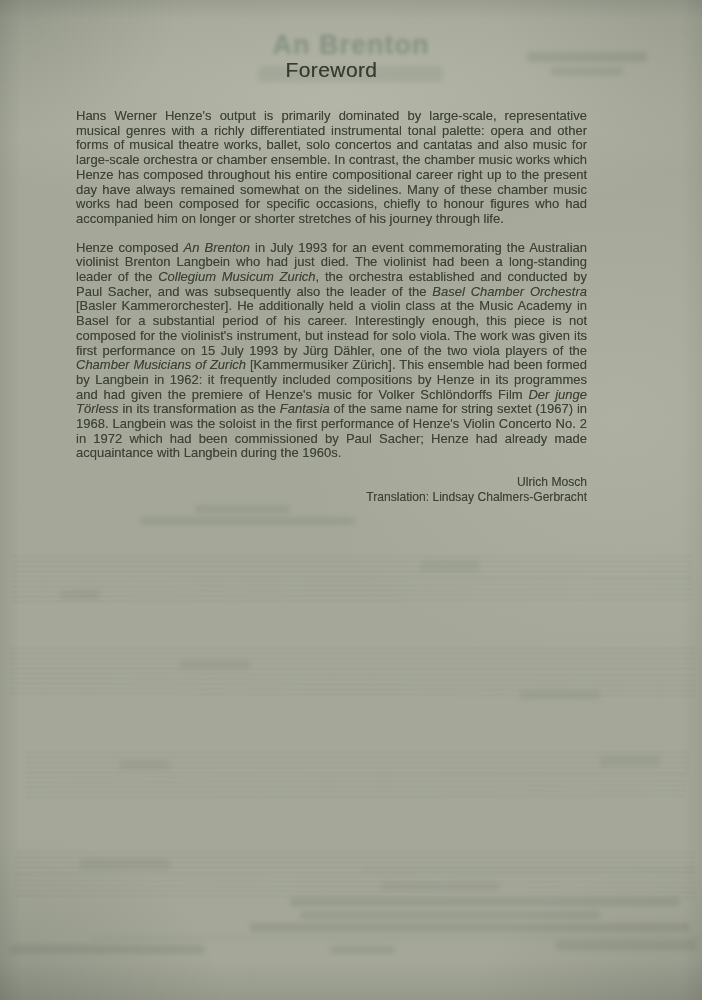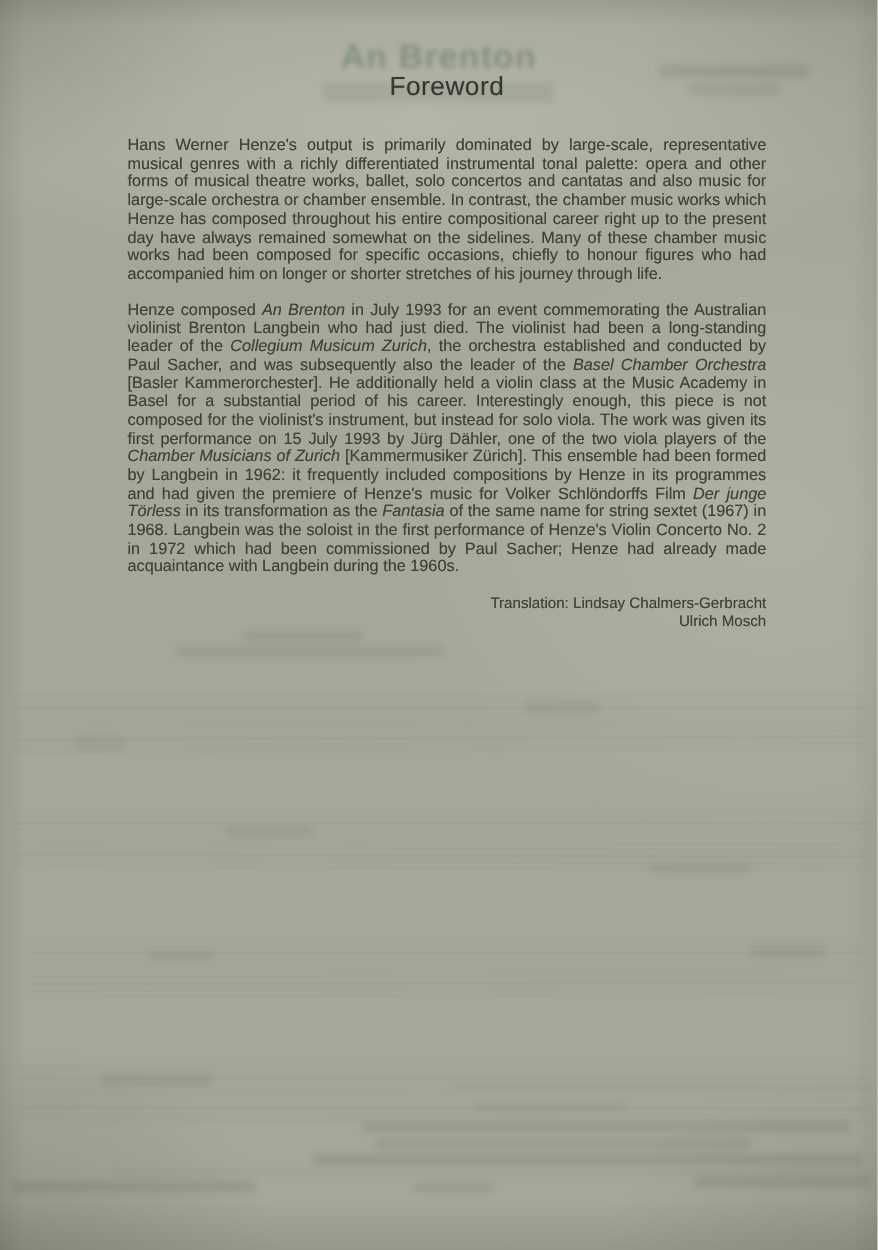--- a/index.html
+++ b/index.html
@@ -48,21 +48,21 @@
       to bottom,
       rgba(58, 74, 64, 0.55) 0px, rgba(58, 74, 64, 0.55) 1px,
       rgba(58, 74, 64, 0) 1px, rgba(58, 74, 64, 0) 5px);
     filter: blur(1.1px);
     opacity: 0.22;
   }
 
   
   .content {
     position: absolute;
-    left: 102px; top: 58px;
+    left: 76px; top: 58px;
     width: 511px;
     z-index: 2;
   }
   .page-title {
     margin: 0 0 27px 0;
     text-align: center;
     font-size: 21px;
     font-weight: 400;
     letter-spacing: 0.4px;
     color: #333a30;
@@ -130,18 +130,18 @@
   </div>
 
   <main class="content">
     <h1 class="page-title">Foreword</h1>
 
     <p class="para"><span>Hans Werner Henze's output is primarily dominated by large-scale, representative musical genres with a richly differentiated instrumental tonal palette: opera and other forms of musical theatre works, ballet, solo concertos and cantatas and also music for large-scale orchestra or chamber ensemble. In contrast, the chamber music works which Henze has composed throughout his entire compositional career right up to the present day have always remained somewhat on the sidelines. Many of these chamber music works had been composed for specific occasions, chiefly to honour figures who had accompanied him on longer or shorter stretches of his journey through life.</span></p>
 
     <p class="para"><span>Henze composed </span><span class="it">An Brenton</span><span> in July 1993 for an event commemorating the Australian violinist Brenton Langbein who had just died. The violinist had been a long-standing leader of the </span><span class="it">Collegium Musicum Zurich</span><span>, the orchestra established and conducted by Paul Sacher, and was subsequently also the leader of the </span><span class="it">Basel Chamber Orchestra</span><span> [Basler Kammerorchester]. He additionally held a violin class at the Music Academy in Basel for a substantial period of his career. Interestingly enough, this piece is not composed for the violinist's instrument, but instead for solo viola. The work was given its first performance on 15 July 1993 by Jürg Dähler, one of the two viola players of the </span><span class="it">Chamber Musicians of Zurich</span><span> [Kammermusiker Zürich]. This ensemble had been formed by Langbein in 1962: it frequently included compositions by Henze in its programmes and had given the premiere of Henze's music for Volker Schlöndorffs Film </span><span class="it">Der junge Törless</span><span> in its transformation as the </span><span class="it">Fantasia</span><span> of the same name for string sextet (1967) in 1968. Langbein was the soloist in the first performance of Henze's Violin Concerto No. 2 in 1972 which had been commissioned by Paul Sacher; Henze had already made acquaintance with Langbein during the 1960s.</span></p>
 
     <div class="credits">
+      <div>Ulrich Mosch</div>
       <div>Translation: Lindsay Chalmers-Gerbracht</div>
-      <div>Ulrich Mosch</div>
     </div>
   </main>
 
 </div>
 
 </body></html>

